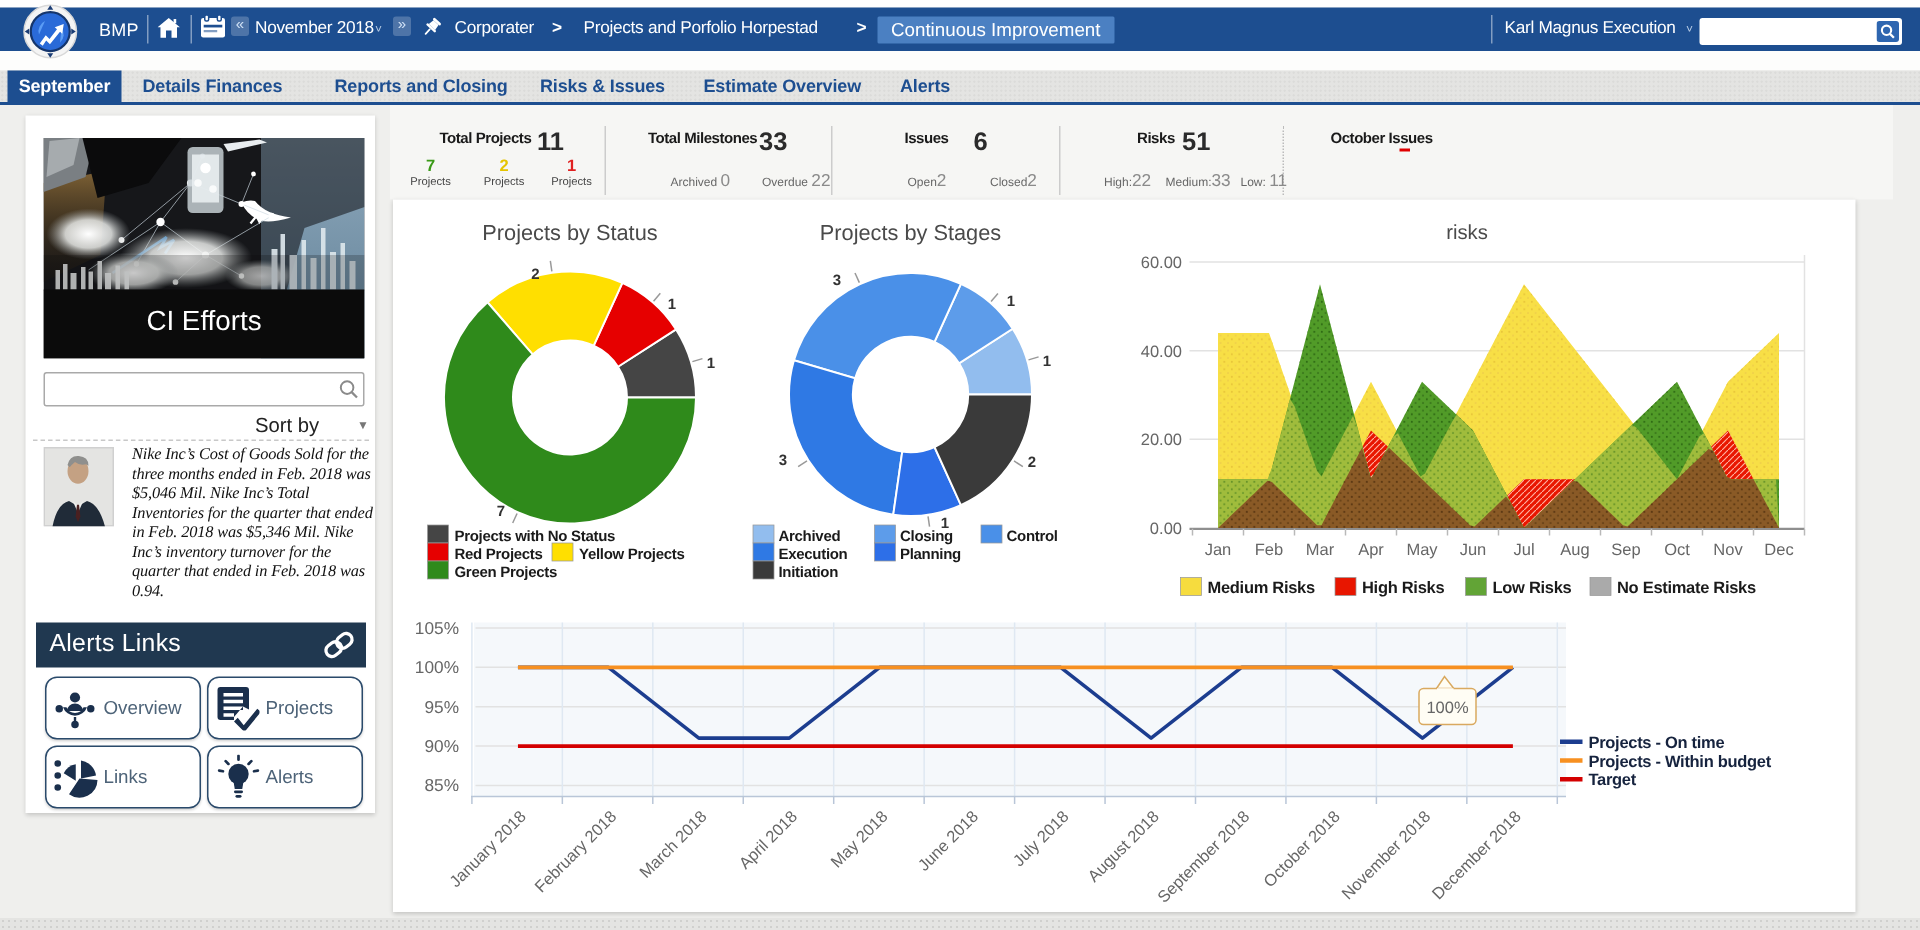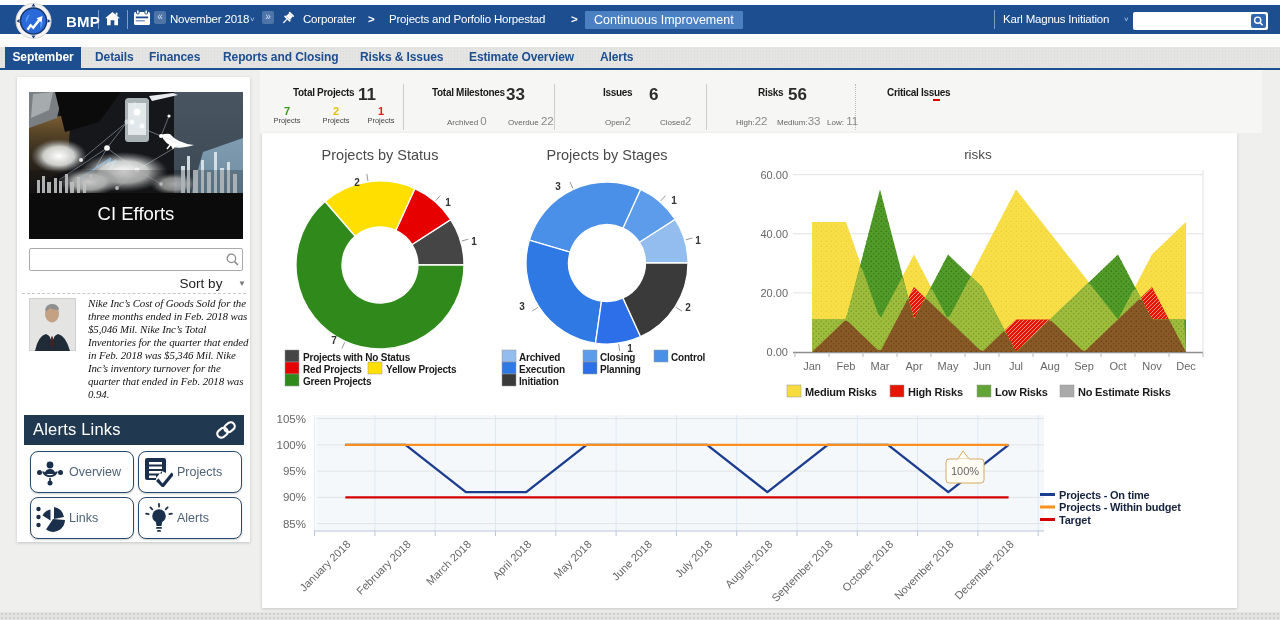--- a/index.html
+++ b/index.html
@@ -30,21 +30,21 @@
 <path d="M19.5,2.5 L21.5,5.5 L17.5,5.5 Z" fill="#1a3c74"></path>
 <path d="M19.5,37.5 L21.5,34.5 L17.5,34.5 Z" fill="#1a3c74"></path>
 <path d="M2.5,20 L5.5,18 L5.5,22 Z" fill="#1a3c74"></path>
 <path d="M36.5,20 L33.5,18 L33.5,22 Z" fill="#1a3c74"></path>
 <circle cx="19.5" cy="20" r="13" fill="#2a6ad8"></circle>
 <circle cx="19.5" cy="20" r="13" fill="none" stroke="#16366c" stroke-width="1.5"></circle>
 <path d="M16,13 a7.5,7.5 0 0 0 -4,9 Z" fill="#5b9cf5"></path>
 <path d="M26,27.5 a7.5,7.5 0 0 0 1,-10 Z" fill="#5b9cf5"></path>
 <path d="M12.5,28 L16.5,22.5 L19,25 L24,18.5 L22.5,17.2 L28.5,15 L27.5,21.5 L26,20.2 L19.3,28.5 L16.8,26 L14.5,29.5 Z" fill="#fff"></path>
 </svg>
-<div class="navtext" style="left:66px;font-weight:bold;font-size:15px;letter-spacing:.2px">BMP</div>
+<div class="navtext" style="left:66px;font-weight:normal;font-size:12px;letter-spacing:.2px">BMP</div>
 <div class="vsep" style="left:98px"></div>
 <svg class="abs" style="left:105px;top:12px" width="15" height="14" viewBox="0 0 17 16">
 <path d="M8.5,0 L17,7 L14.8,7 L14.8,15 L10.6,15 L10.6,9.5 L6.4,9.5 L6.4,15 L2.2,15 L2.2,7 L0,7 Z" fill="#fff"></path>
 <rect x="12.2" y="0.8" width="2" height="3.2" fill="#fff"></rect>
 </svg>
 <div class="vsep" style="left:127px"></div>
 <svg class="abs" style="left:134px;top:10px" width="16" height="16" viewBox="0 0 16 16">
 <rect x="0" y="2" width="16" height="13" rx="1.5" fill="#fff"></rect>
 <rect x="2.5" y="0" width="2.6" height="4" rx="1" fill="#fff" stroke="#1d4e90" stroke-width="1"></rect>
 <rect x="10.9" y="0" width="2.6" height="4" rx="1" fill="#fff" stroke="#1d4e90" stroke-width="1"></rect>
@@ -62,32 +62,32 @@
 <rect x="3.4" y="6.8" width="8.2" height="1.6" rx=".8"></rect>
 <rect x="6.9" y="8.4" width="1.2" height="5.2" rx=".6"></rect>
 </g>
 </svg>
 <div class="navtext" style="left:303px">Corporater</div>
 <div class="navtext" style="left:368px;font-weight:bold">&gt;</div>
 <div class="navtext" style="left:389px">Projects and Porfolio Horpestad</div>
 <div class="navtext" style="left:571px;font-weight:bold">&gt;</div>
 <div class="abs" style="left:585px;top:11px;height:18px;background:#4b80c2;border-radius:1px;color:#fff;font-size:12.5px;line-height:18px;padding:0 9px">Continuous Improvement</div>
 <div class="vsep" style="left:994px"></div>
-<div class="navtext" style="left:1003px">Karl Magnus Initiation</div>
+<div class="navtext" style="left:1003px">Karl Magnus Execution</div>
 <div class="navtext" style="left:1124px;font-size:8px;color:#bcd0e8;top:15px">˅</div>
 <div class="abs" style="left:1133px;top:12px;width:135px;height:18px;background:#fff;border-radius:2px"></div>
 <svg class="abs" style="left:1251px;top:14px" width="15" height="14" viewBox="0 0 15 14">
 <rect x="0" y="0" width="15" height="14" rx="2" fill="#2e66b0"></rect>
 <circle cx="6.7" cy="6.2" r="3.1" fill="none" stroke="#fff" stroke-width="1.4"></circle>
 <line x1="9" y1="8.6" x2="11.6" y2="11.2" stroke="#fff" stroke-width="1.5"></line>
 </svg>
 <div class="tabbar"></div>
 <div class="tab" style="left:5px;width:76px;background:#1d4e90;color:#fff;text-align:center">September</div>
 <div class="tab" style="left:95px">Details</div>
-<div class="tab" style="left:149px">Finances</div>
+<div class="tab" style="left:137px">Finances</div>
 <div class="tab" style="left:223px">Reports and Closing</div>
 <div class="tab" style="left:360px">Risks &amp; Issues</div>
 <div class="tab" style="left:469px">Estimate Overview</div>
 <div class="tab" style="left:600px">Alerts</div>
 <div class="tabu"></div>
 <div class="ksep" style="left:403px"></div>
 <div class="ksep" style="left:554px"></div>
 <div class="ksep" style="left:706px"></div>
 <div class="ksep" style="left:855px;background:none;border-left:1px dotted #bbb"></div>
 <div class="kpilabel" style="left:293px;top:87px;width:57px;text-align:right">Total Projects</div>
@@ -100,25 +100,25 @@
 <div class="abs" style="left:362px;top:116px;width:38px;text-align:center;font-size:7.5px;color:#444">Projects</div>
 <div class="kpilabel" style="left:432px;top:87px;width:68px;text-align:right">Total Milestones</div>
 <div class="kpinum" style="left:506px;top:88px">33</div>
 <div class="kpisub" style="left:447px;top:115px">Archived <span class="kpisubv">0</span></div>
 <div class="kpisub" style="left:508px;top:115px">Overdue <span class="kpisubv">22</span></div>
 <div class="kpilabel" style="left:603px;top:87px;width:27px;text-align:right">Issues</div>
 <div class="kpinum" style="left:649px;top:88px">6</div>
 <div class="kpisub" style="left:605px;top:115px">Open<span class="kpisubv">2</span></div>
 <div class="kpisub" style="left:660px;top:115px">Closed<span class="kpisubv">2</span></div>
 <div class="kpilabel" style="left:758px;top:87px;width:22px;text-align:right">Risks</div>
-<div class="kpinum" style="left:788px;top:88px">56</div>
+<div class="kpinum" style="left:788px;top:88px">51</div>
 <div class="kpisub" style="left:736px;top:115px">High:<span class="kpisubv">22</span></div>
 <div class="kpisub" style="left:777px;top:115px">Medium:<span class="kpisubv">33</span></div>
 <div class="kpisub" style="left:827px;top:115px">Low: <span class="kpisubv">11</span></div>
-<div class="kpilabel" style="left:887px;top:87px">Critical Issues</div>
+<div class="kpilabel" style="left:887px;top:87px">October Issues</div>
 <div class="abs" style="left:933px;top:99px;width:7px;height:2px;background:#e00000"></div>
 <div class="panel" style="left:17px;top:77px;width:233px;height:465px"></div>
 <svg class="abs" style="left:29px;top:92px" width="214" height="147" viewBox="0 0 214 147">
 <defs>
 <radialGradient id="cl" cx="0.5" cy="0.5" r="0.5">
 <stop offset="0" stop-color="#ffffff"></stop>
         <stop offset="0.55" stop-color="#e8eae8" stop-opacity=".85"></stop>
         <stop offset="1" stop-color="#9aa0a2" stop-opacity="0"></stop>
 </radialGradient>
 <linearGradient id="gold" x1="0" y1="0" x2="0" y2="1">
@@ -201,21 +201,21 @@
 </g>
 <rect x="0" y="78" width="214" height="24" fill="#0b0b0b" opacity=".22"></rect>
 <rect x="0" y="101" width="214" height="46" fill="#0b0b0b"></rect>
 <text x="107" y="128" text-anchor="middle" font-family="Liberation Sans, sans-serif" font-size="18.5" fill="#fff">CI Efforts</text>
 </svg>
 <div class="abs" style="left:29px;top:248px;width:214px;height:23px;background:#fff;border:1px solid #a9a9a9;border-radius:2px"></div>
 <svg class="abs" style="left:226px;top:253px" width="13" height="13" viewBox="0 0 13 13">
 <circle cx="5.4" cy="5.4" r="4.2" fill="none" stroke="#8a8a8a" stroke-width="1.3"></circle>
 <line x1="8.6" y1="8.6" x2="12" y2="12" stroke="#8a8a8a" stroke-width="1.5"></line>
 </svg>
-<div class="abs" style="left:170px;top:276px;width:62px;font-size:13.5px;color:#222;text-align:center">Sort by</div>
+<div class="abs" style="left:170px;top:276px;width:62px;font-size:13.5px;color:#222;text-align:left">Sort by</div>
 <div class="abs" style="left:238px;top:279px;font-size:8px;color:#777">▼</div>
 <div class="abs" style="left:22px;top:293px;width:224px;border-top:1px dashed #c8c8c8"></div>
 <svg class="abs" style="left:29px;top:298px" width="47" height="53" viewBox="0 0 47 53">
 <rect width="47" height="53" fill="#e4e4e2"></rect>
 <rect x="0.5" y="0.5" width="46" height="52" fill="none" stroke="#d0d0d0" stroke-width="1"></rect>
 <ellipse cx="23" cy="16" rx="7" ry="8.5" fill="#c4a183"></ellipse>
 <path d="M16,12 q1.5,-6.5 7.5,-6 q6.5,0.5 6.5,6.5 l-1.5,-1 q-4.5,1 -7.5,-1.5 q-2.5,2 -3.5,3.5 z" fill="#8f8f8d"></path>
 <path d="M6,53 q3,-15 11,-17 l6,3.5 l6,-3.5 q8,2 12,17 Z" fill="#202b38"></path>
 <path d="M19.5,36 l3.5,3.5 l3.5,-3.5 l-3.5,8 z" fill="#f2f2f0"></path>
 <path d="M22.3,38.5 h1.4 l0.9,8 l-1.6,3.5 l-1.6,-3.5 z" fill="#4a2020"></path>

